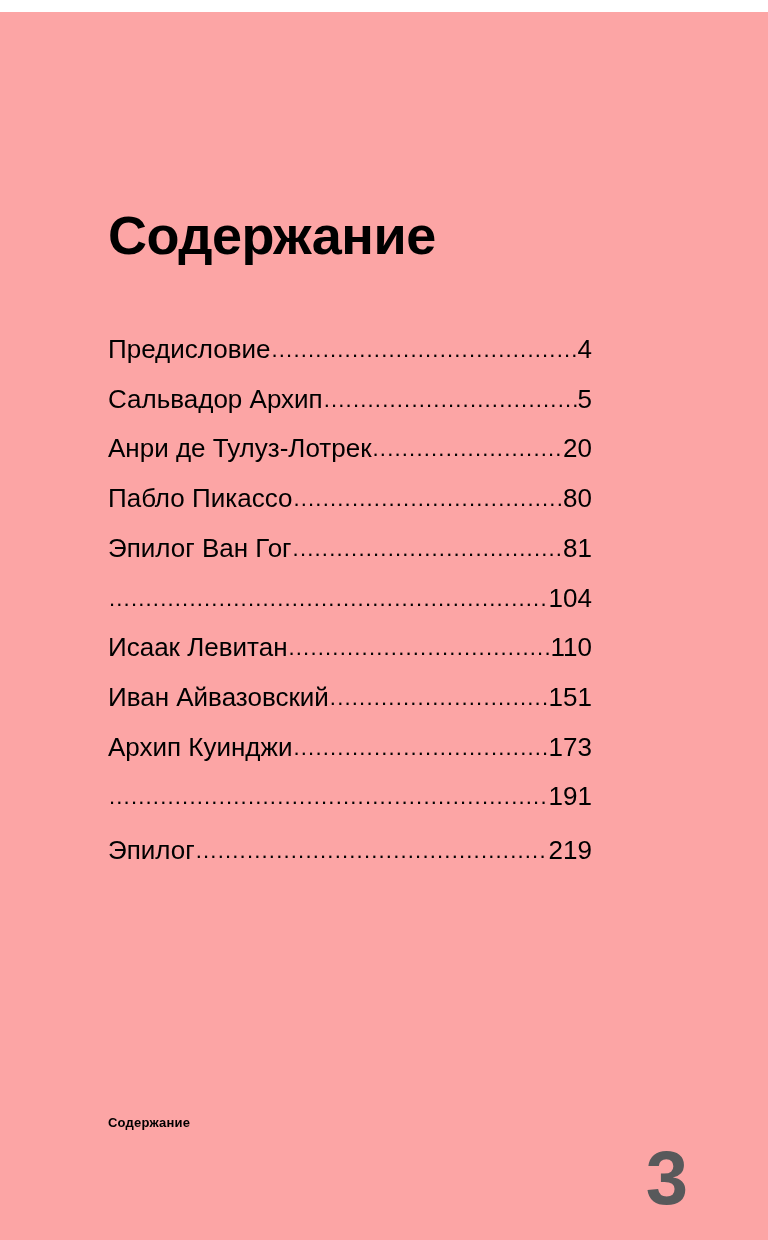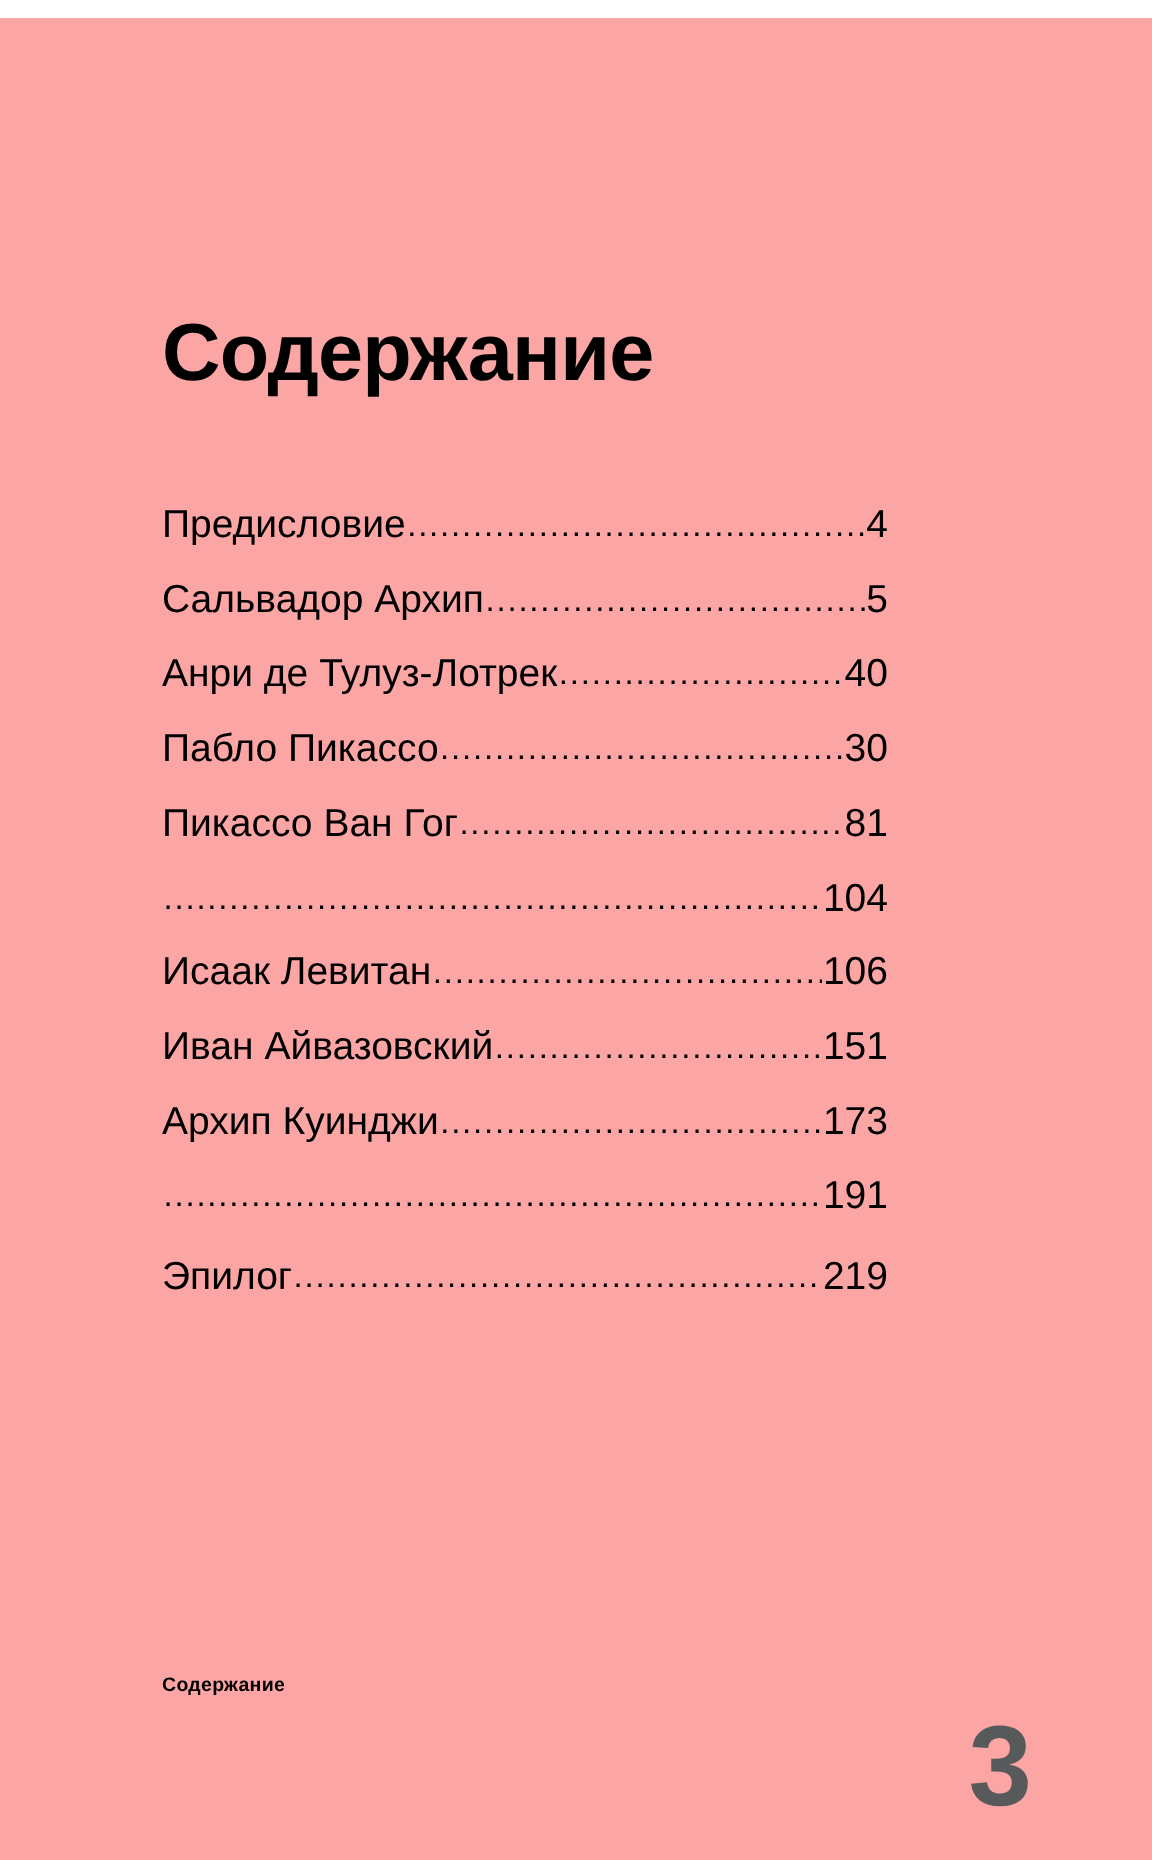--- a/index.html
+++ b/index.html
@@ -121,40 +121,40 @@
           <span class="entry-page">4</span>
         </li>
         <li class="toc-entry">
           <span class="entry-label">Сальвадор Архип</span>
           <span class="entry-dots">........................................................................................................</span>
           <span class="entry-page">5</span>
         </li>
         <li class="toc-entry">
           <span class="entry-label">Анри де Тулуз-Лотрек</span>
           <span class="entry-dots">........................................................................................................</span>
-          <span class="entry-page">40</span>
+          <span class="entry-page">20</span>
         </li>
         <li class="toc-entry">
           <span class="entry-label">Пабло Пикассо</span>
           <span class="entry-dots">........................................................................................................</span>
-          <span class="entry-page">30</span>
+          <span class="entry-page">80</span>
         </li>
         <li class="toc-entry">
-          <span class="entry-label">Пикассо Ван Гог</span>
+          <span class="entry-label">Эпилог Ван Гог</span>
           <span class="entry-dots">........................................................................................................</span>
           <span class="entry-page">81</span>
         </li>
         <li class="toc-entry">
           <span class="entry-dots">........................................................................................................</span>
           <span class="entry-page">104</span>
         </li>
         <li class="toc-entry">
           <span class="entry-label">Исаак Левитан</span>
           <span class="entry-dots">........................................................................................................</span>
-          <span class="entry-page">106</span>
+          <span class="entry-page">110</span>
         </li>
         <li class="toc-entry">
           <span class="entry-label">Иван Айвазовский</span>
           <span class="entry-dots">........................................................................................................</span>
           <span class="entry-page">151</span>
         </li>
         <li class="toc-entry">
           <span class="entry-label">Архип Куинджи</span>
           <span class="entry-dots">........................................................................................................</span>
           <span class="entry-page">173</span>

